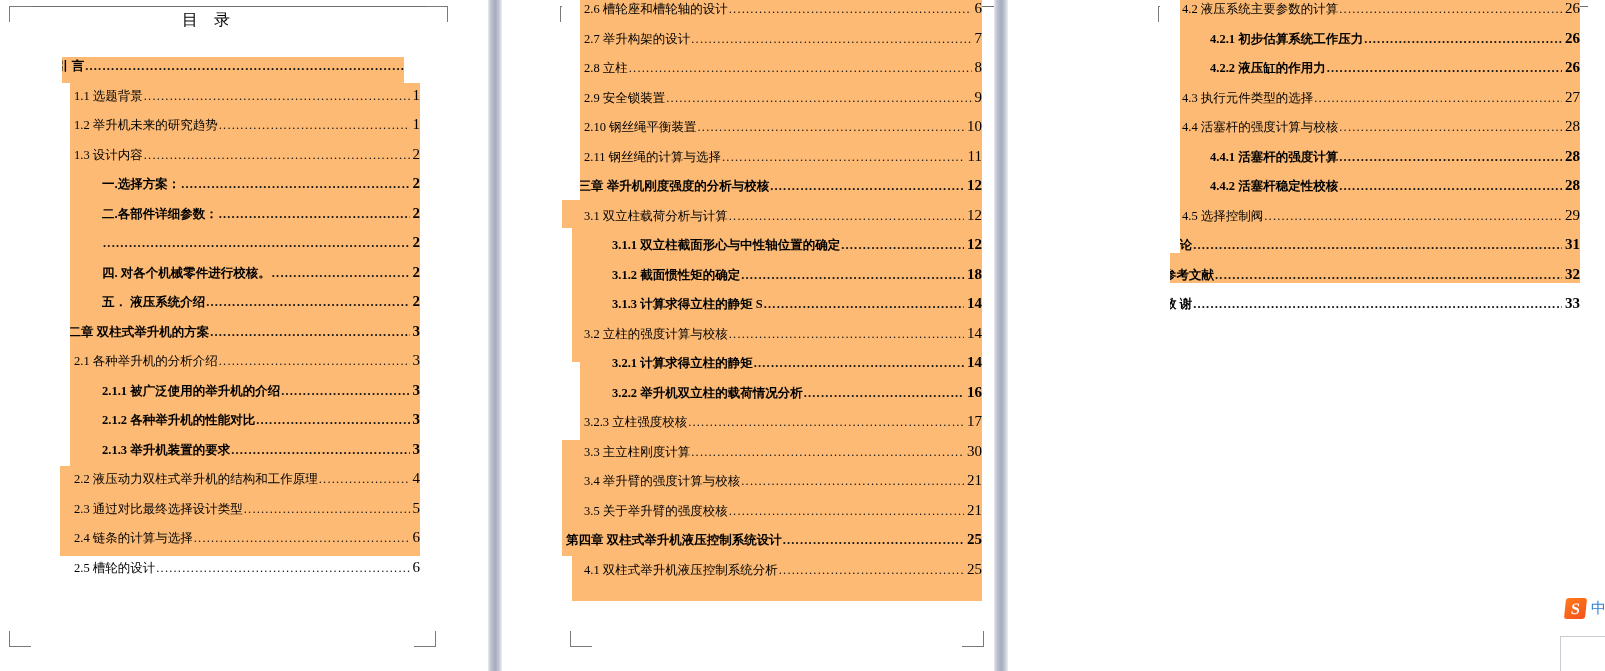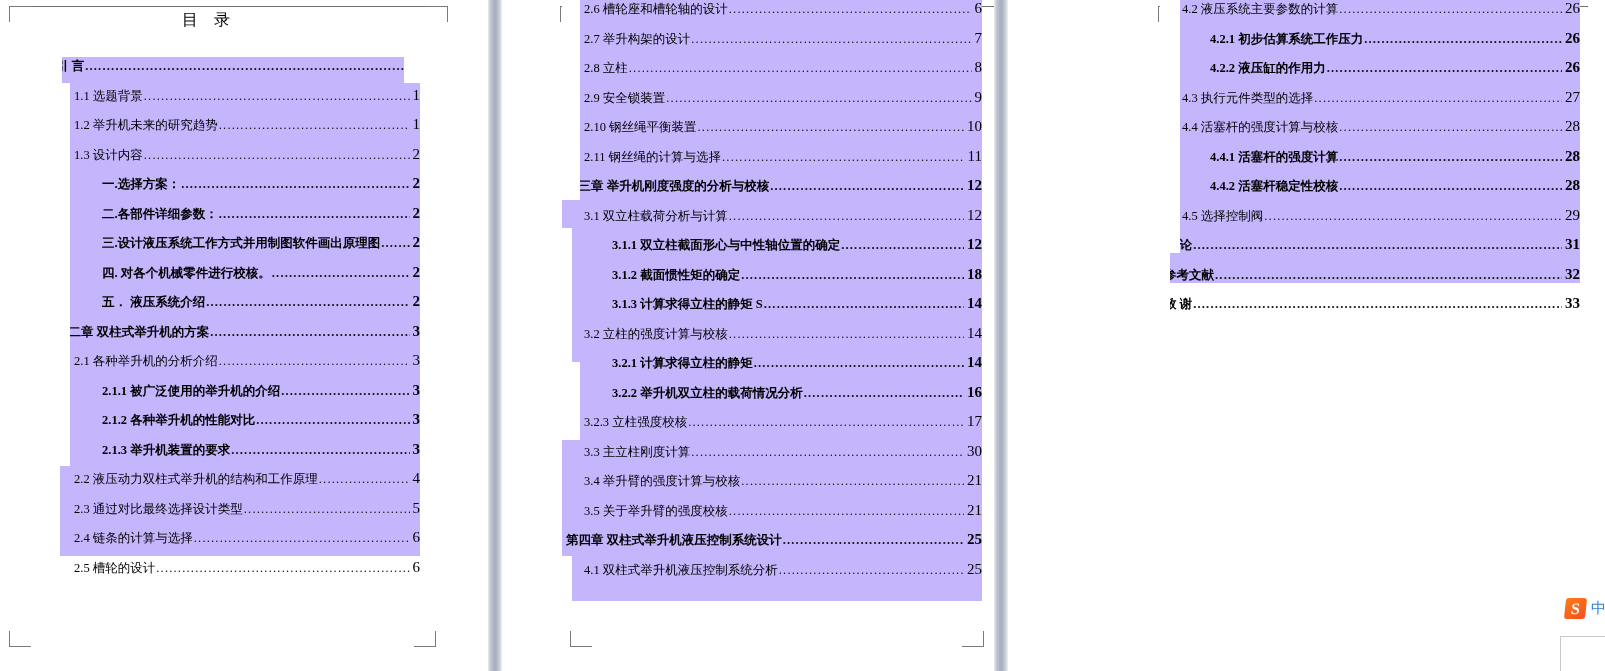--- a/index.html
+++ b/index.html
@@ -73,21 +73,21 @@
     font-size: 16px;
     letter-spacing: 6px;
     color: #000;
     font-family: "Liberation Serif", "DejaVu Serif", serif;
     white-space: nowrap;
   }
 
   
   .toc {
     position: absolute;
-    background: #c4b5fd;
+    background: #fdba74;
     box-sizing: border-box;
   }
   .toc-row {
     display: flex;
     align-items: baseline;
     height: 29.5px;
     font-size: 12.5px;
     color: #000;
     white-space: nowrap;
     overflow: hidden;
@@ -185,21 +185,20 @@
         <span class="lbl">一.选择方案：</span>
         <span class="dots">...............................................................................................</span>
         <span class="pg">2</span>
       </div>
       <div class="toc-row lvl2">
         <span class="lbl">二.各部件详细参数：</span>
         <span class="dots">...............................................................................................</span>
         <span class="pg">2</span>
       </div>
       <div class="toc-row lvl2">
-        <span class="lbl">三.设计液压系统工作方式并用制图软件画出原理图</span>
         <span class="dots">...............................................................................................</span>
         <span class="pg">2</span>
       </div>
       <div class="toc-row lvl2">
         <span class="lbl">四. 对各个机械零件进行校核。</span>
         <span class="dots">...............................................................................................</span>
         <span class="pg">2</span>
       </div>
       <div class="toc-row lvl2">
         <span class="lbl">五． 液压系统介绍</span>

